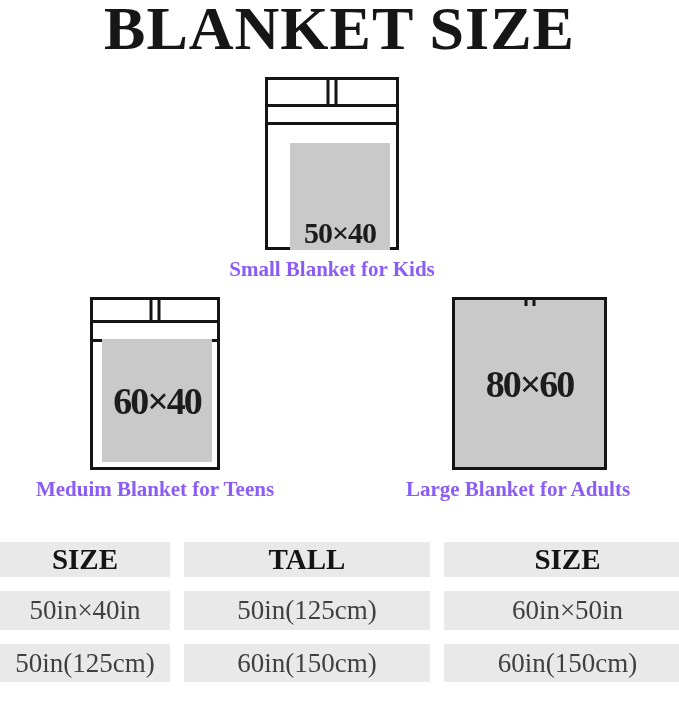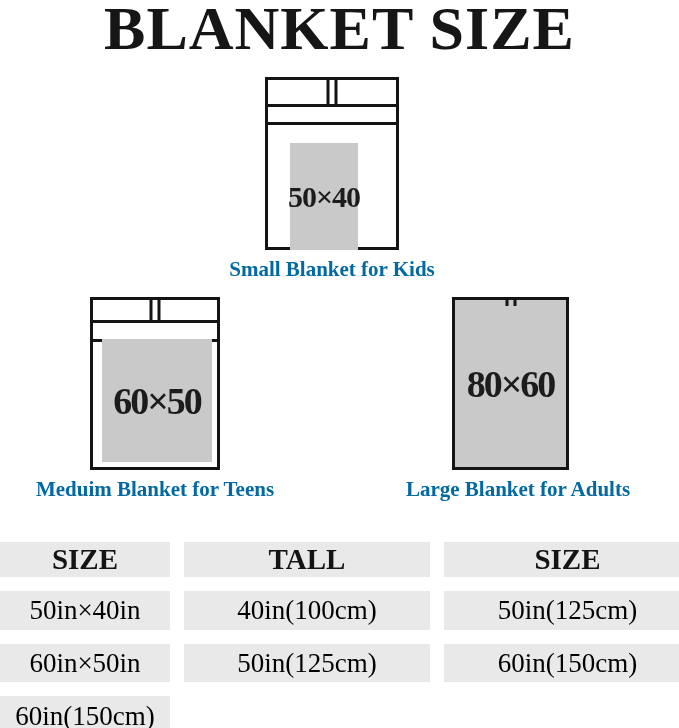--- a/index.html
+++ b/index.html
@@ -29,80 +29,79 @@
   }
   .divider-top{height:6px;z-index:2;}
   .blanket{
     position:absolute;background:var(--blanket-fill,#c9c9c9);
     display:flex;align-items:center;justify-content:center;
     font-weight:bold;color:#1c1c1c;
   }
   .blanket-full{left:0;right:0;top:0;bottom:0;}
   .caption{
     position:absolute;text-align:center;
-    font-size:21px;font-weight:bold;color:#0369a1;
+    font-size:21px;font-weight:bold;color:#8b5cf6;
   }
   .size-table{
     position:absolute;left:0;top:540px;width:679px;
     display:grid;
     grid-template-columns:170px 246px 247px;
     grid-template-rows:35px 39px 38px 41px;
     column-gap:8px;row-gap:10px;gap:14px;
   }
   .cell{
     background:var(--table-cell,#e9e9e9);
     display:flex;align-items:center;justify-content:center;
-    font-size:27px;color:#000000;
+    font-size:27px;color:#404040;
   }
   .cell.th{font-weight:bold;font-size:29px;color:#141414;}
 </style>
 </head>
 <body>
 
 <div class="canvas">
 
   <h1 class="title">BLANKET SIZE</h1>
 
   <div class="bed" style="left:265px;top:75px;width:134px;height:173px;">
     <div class="pillows" style="height:24px;">
       <div class="divider"></div>
     </div>
     <div class="band" style="height:15px;"></div>
-    <div class="blanket" style="left:22px;width:68px;top:63px;bottom:-3px;font-size:30px;letter-spacing:-1px;">
+    <div class="blanket" style="left:22px;width:100px;top:63px;bottom:-3px;font-size:30px;letter-spacing:-1px;align-items:flex-end;">
       <span>50×40</span>
     </div>
   </div>
   <div class="caption" style="left:182px;top:255px;width:300px;">Small Blanket for Kids</div>
 
   <div class="bed" style="left:90px;top:295px;width:130px;height:173px;">
     <div class="pillows" style="height:20px;">
       <div class="divider"></div>
     </div>
     <div class="band" style="height:16px;"></div>
     <div class="blanket" style="left:9px;right:5px;top:39px;bottom:5px;font-size:38px;letter-spacing:-2px;">
-      <span>60×50</span>
+      <span>60×40</span>
     </div>
   </div>
   <div class="caption" style="left:-10px;top:475px;width:330px;">Meduim Blanket for Teens</div>
 
-  <div class="bed" style="left:452px;top:295px;width:117px;height:173px;">
+  <div class="bed" style="left:452px;top:295px;width:155px;height:173px;">
     <div class="divider divider-top"></div>
     <div class="blanket blanket-full" style="font-size:38px;letter-spacing:-2px;">
       <span>80×60</span>
     </div>
   </div>
   <div class="caption" style="left:353px;top:475px;width:330px;">Large Blanket for Adults</div>
 
   <div class="size-table">
     <div class="cell th">SIZE</div>
     <div class="cell th">TALL</div>
     <div class="cell th">SIZE</div>
 
     <div class="cell">50in×40in</div>
-    <div class="cell">40in(100cm)</div>
     <div class="cell">50in(125cm)</div>
 
     <div class="cell">60in×50in</div>
     <div class="cell">50in(125cm)</div>
     <div class="cell">60in(150cm)</div>
 
     <div class="cell">60in(150cm)</div>
   </div>
 
 </div>

